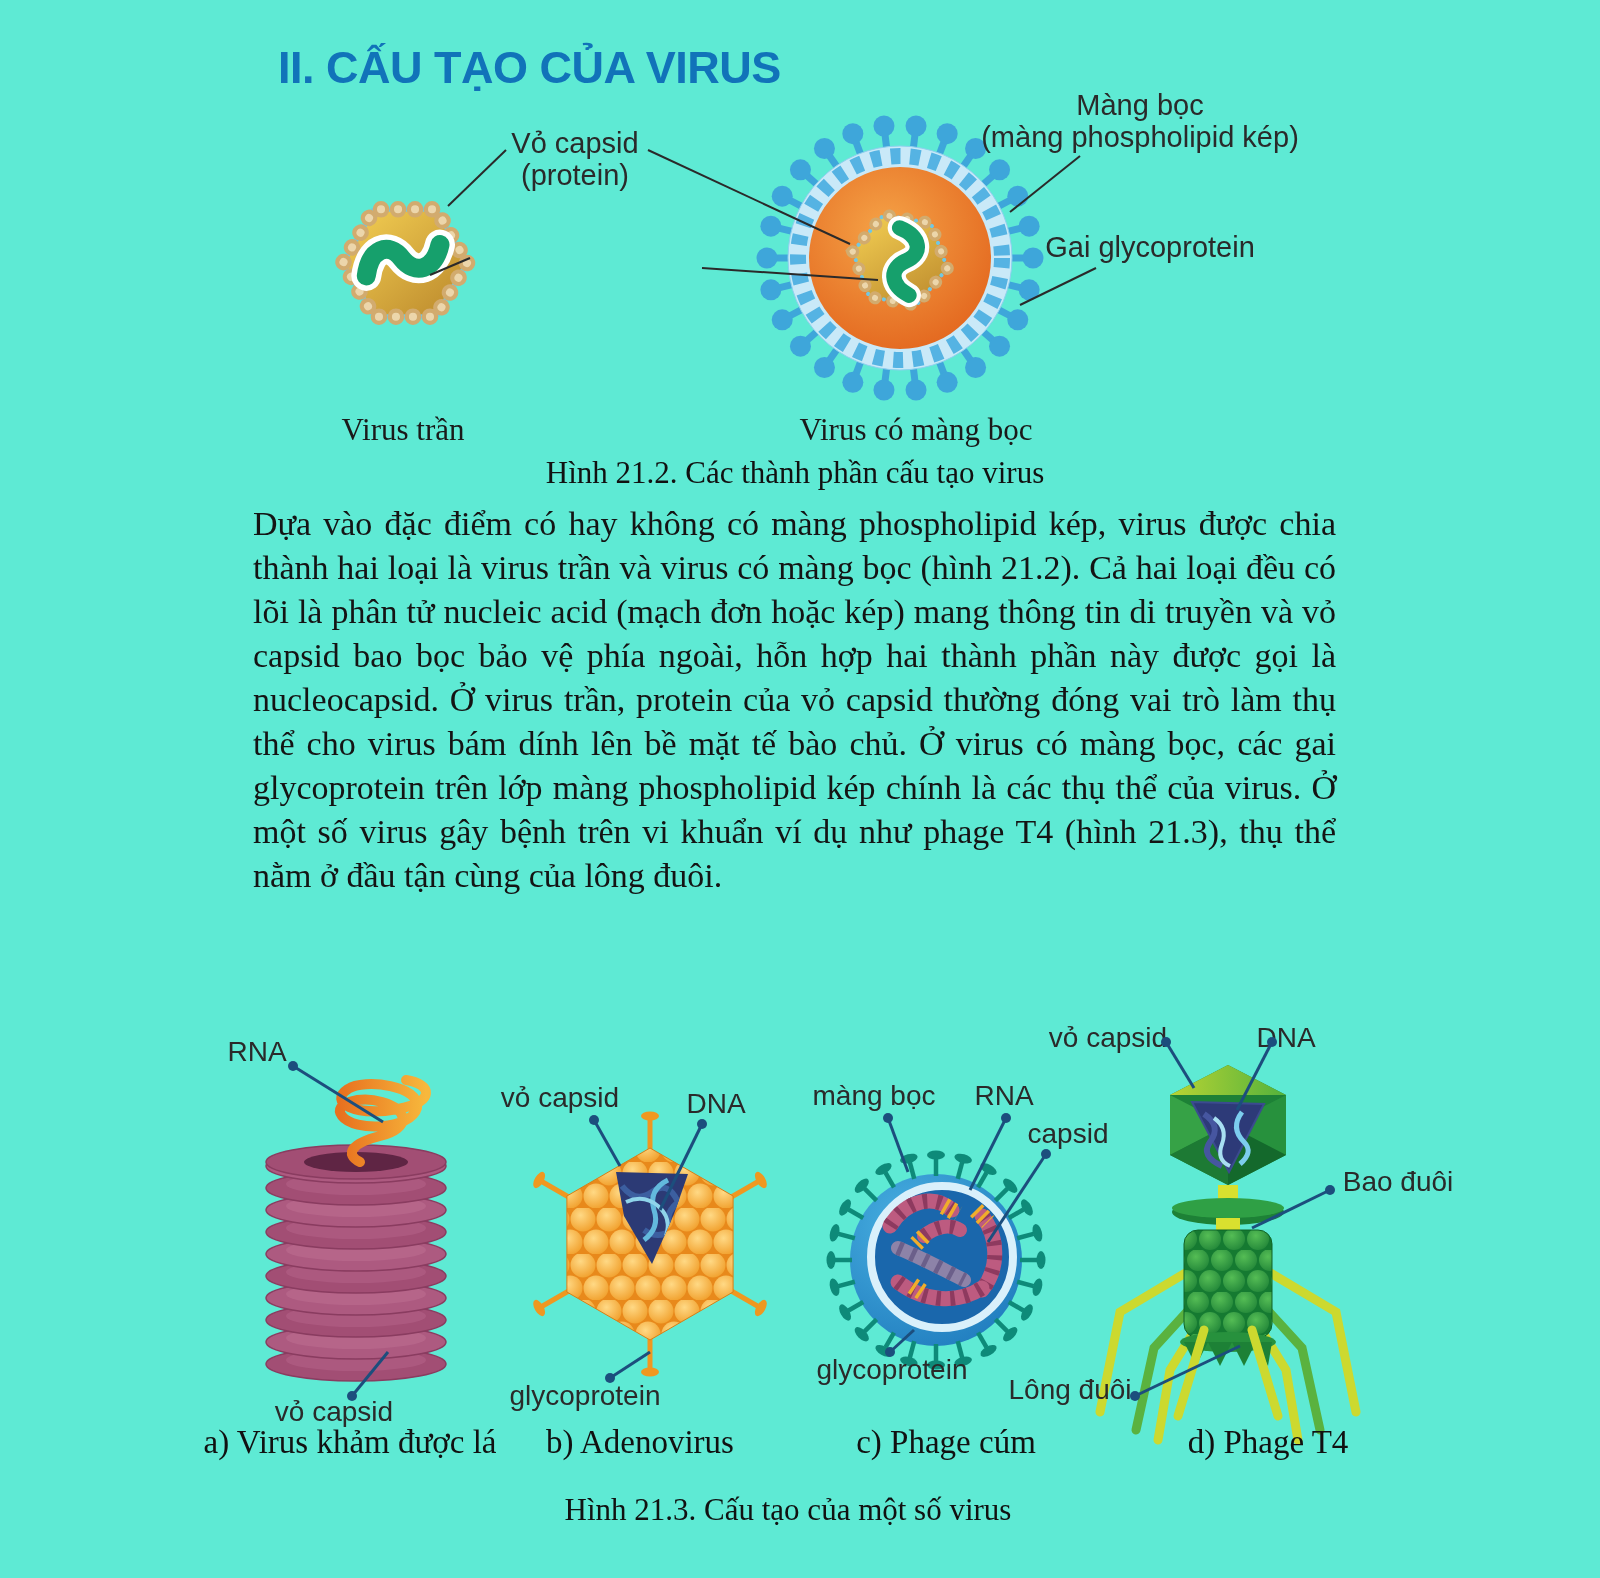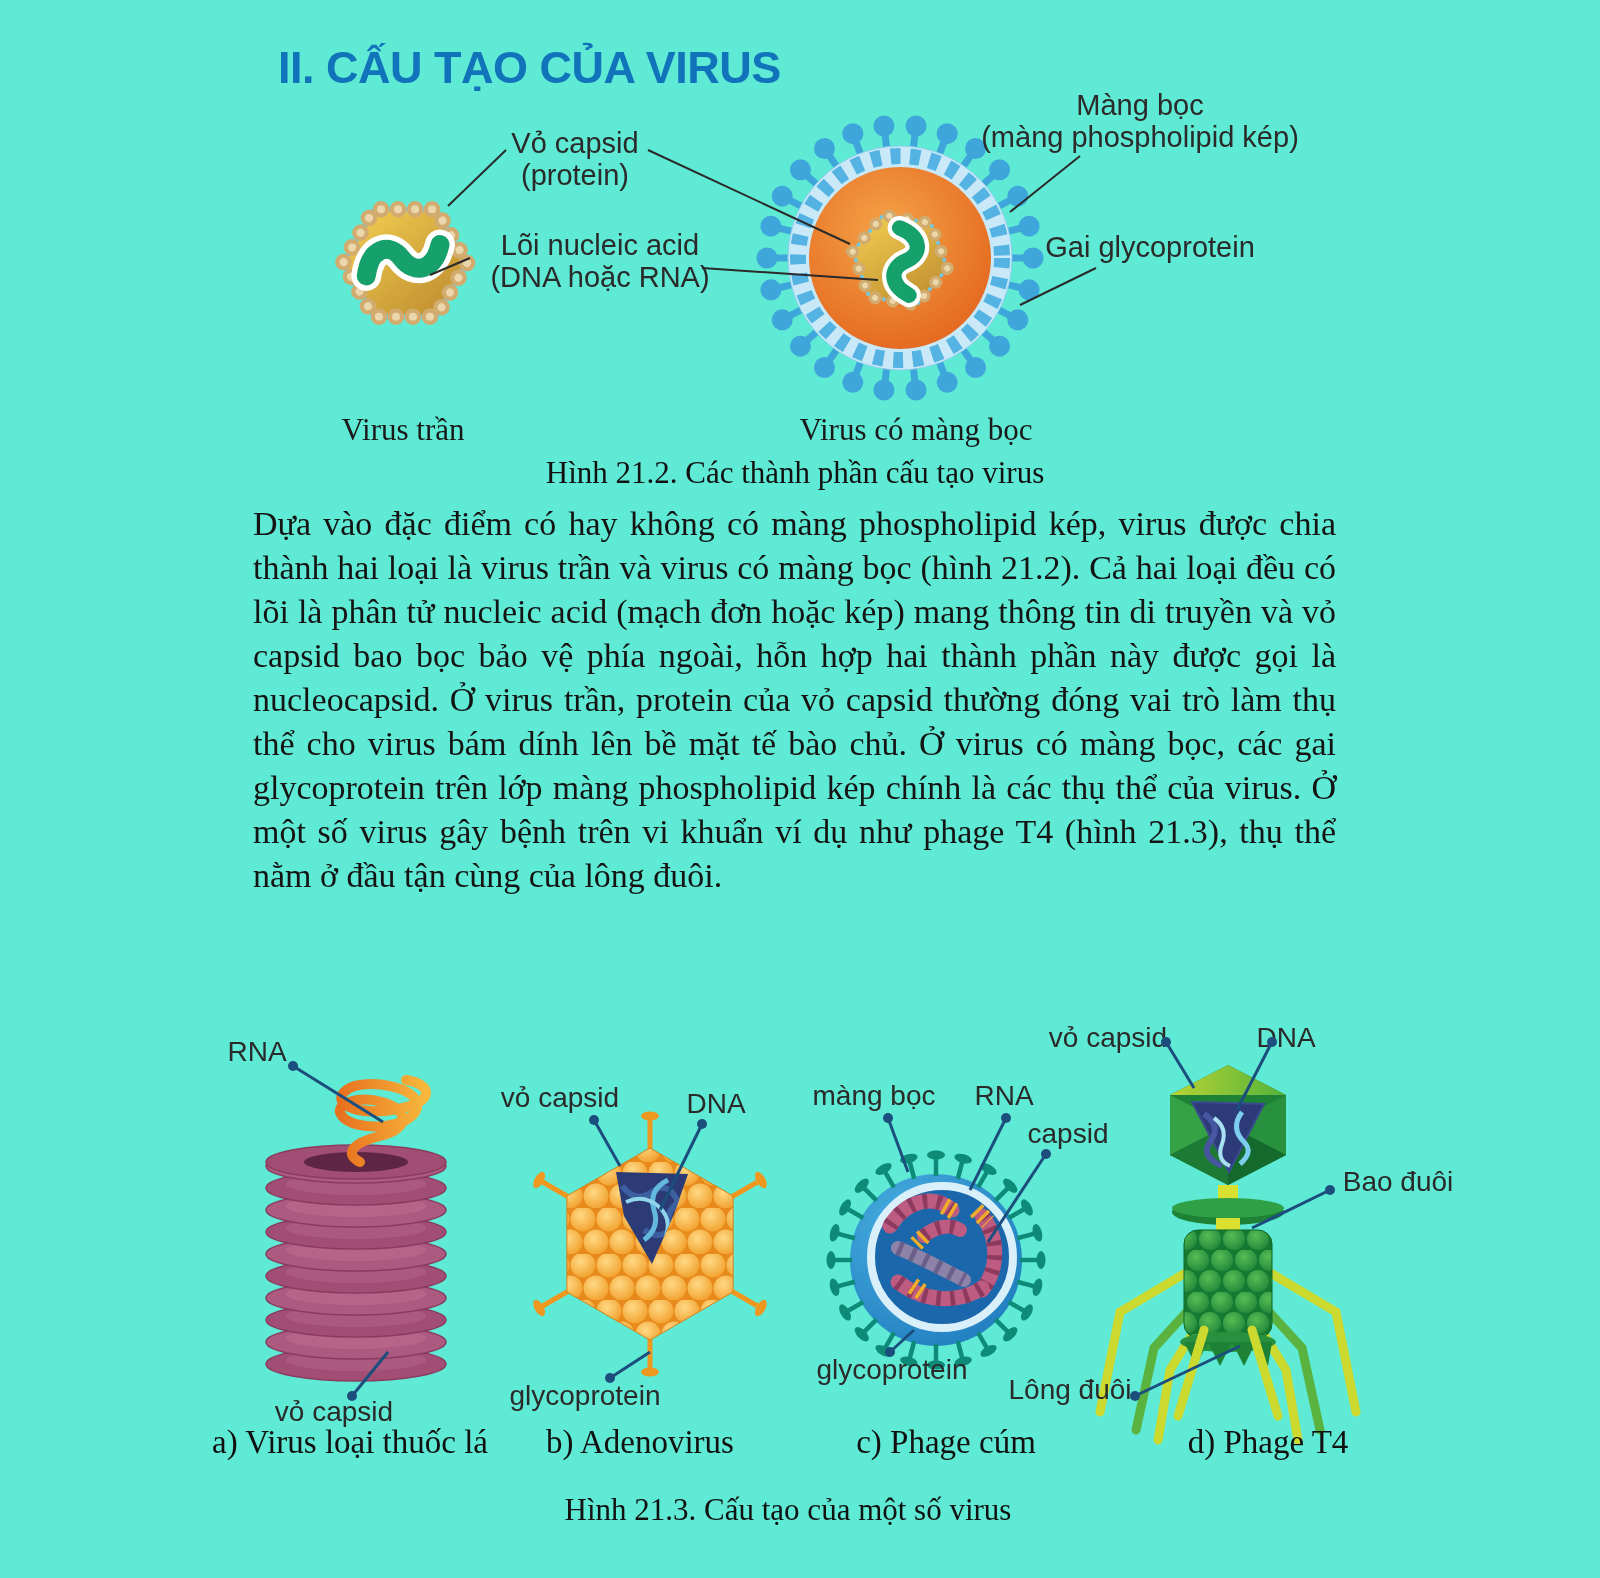--- a/index.html
+++ b/index.html
@@ -121,24 +121,20 @@
     </g>
     <g transform="translate(148,152) rotate(95) scale(0.85)">
       <path d="M-40,4 C-32,-22 -12,-26 -2,-7 C8,12 28,10 38,-14" fill="none" stroke="#ffffff" stroke-width="28" stroke-linecap="round"></path>
       <path d="M-40,4 C-32,-22 -12,-26 -2,-7 C8,12 28,10 38,-14" fill="none" stroke="#16a06c" stroke-width="18" stroke-linecap="round"></path>
     </g>
   </svg>
 
   <div class="abs cx fig-label" style="left:575px;top:128px">
     <div>Vỏ capsid</div>
     <div>(protein)</div>
-  </div>
-  <div class="abs cx fig-label" style="left:600px;top:230px">
-    <div>Lõi nucleic acid</div>
-    <div>(DNA hoặc RNA)</div>
   </div>
   <div class="abs cx fig-label" style="left:1140px;top:90px">
     <div>Màng bọc</div>
     <div>(màng phospholipid kép)</div>
   </div>
   <div class="abs cx fig-label" style="left:1150px;top:232px">Gai glycoprotein</div>
 
   <div class="abs cx name-label" style="left:403px;top:412px">Virus trần</div>
   <div class="abs cx name-label" style="left:916px;top:412px">Virus có màng bọc</div>
 
@@ -360,21 +356,21 @@
   <div class="abs cx small-label" style="left:874px;top:1080px">màng bọc</div>
   <div class="abs cx small-label" style="left:1004px;top:1080px">RNA</div>
   <div class="abs cx small-label" style="left:1068px;top:1118px">capsid</div>
   <div class="abs cx small-label" style="left:892px;top:1354px">glycoprotein</div>
 
   <div class="abs cx small-label" style="left:1108px;top:1022px">vỏ capsid</div>
   <div class="abs cx small-label" style="left:1286px;top:1022px">DNA</div>
   <div class="abs cx small-label" style="left:1398px;top:1166px">Bao đuôi</div>
   <div class="abs cx small-label" style="left:1070px;top:1374px">Lông đuôi</div>
 
-  <div class="abs cx subcap" style="left:350px;top:1424px">a) Virus loại thuốc lá</div>
+  <div class="abs cx subcap" style="left:350px;top:1424px">a) Virus khảm được lá</div>
   <div class="abs cx subcap" style="left:640px;top:1424px">b) Adenovirus</div>
   <div class="abs cx subcap" style="left:946px;top:1424px">c) Phage cúm</div>
   <div class="abs cx subcap" style="left:1268px;top:1424px">d) Phage T4</div>
 
   <div class="abs cx caption" style="left:788px;top:1492px">
     <b>Hình 21.3.</b><span> Cấu tạo của một số virus</span>
   </div>
 
   <svg class="abs" style="left:0;top:0;pointer-events:none" width="1600" height="1578" viewBox="0 0 1600 1578">
     <g stroke="#2a2a2a" stroke-width="2">

